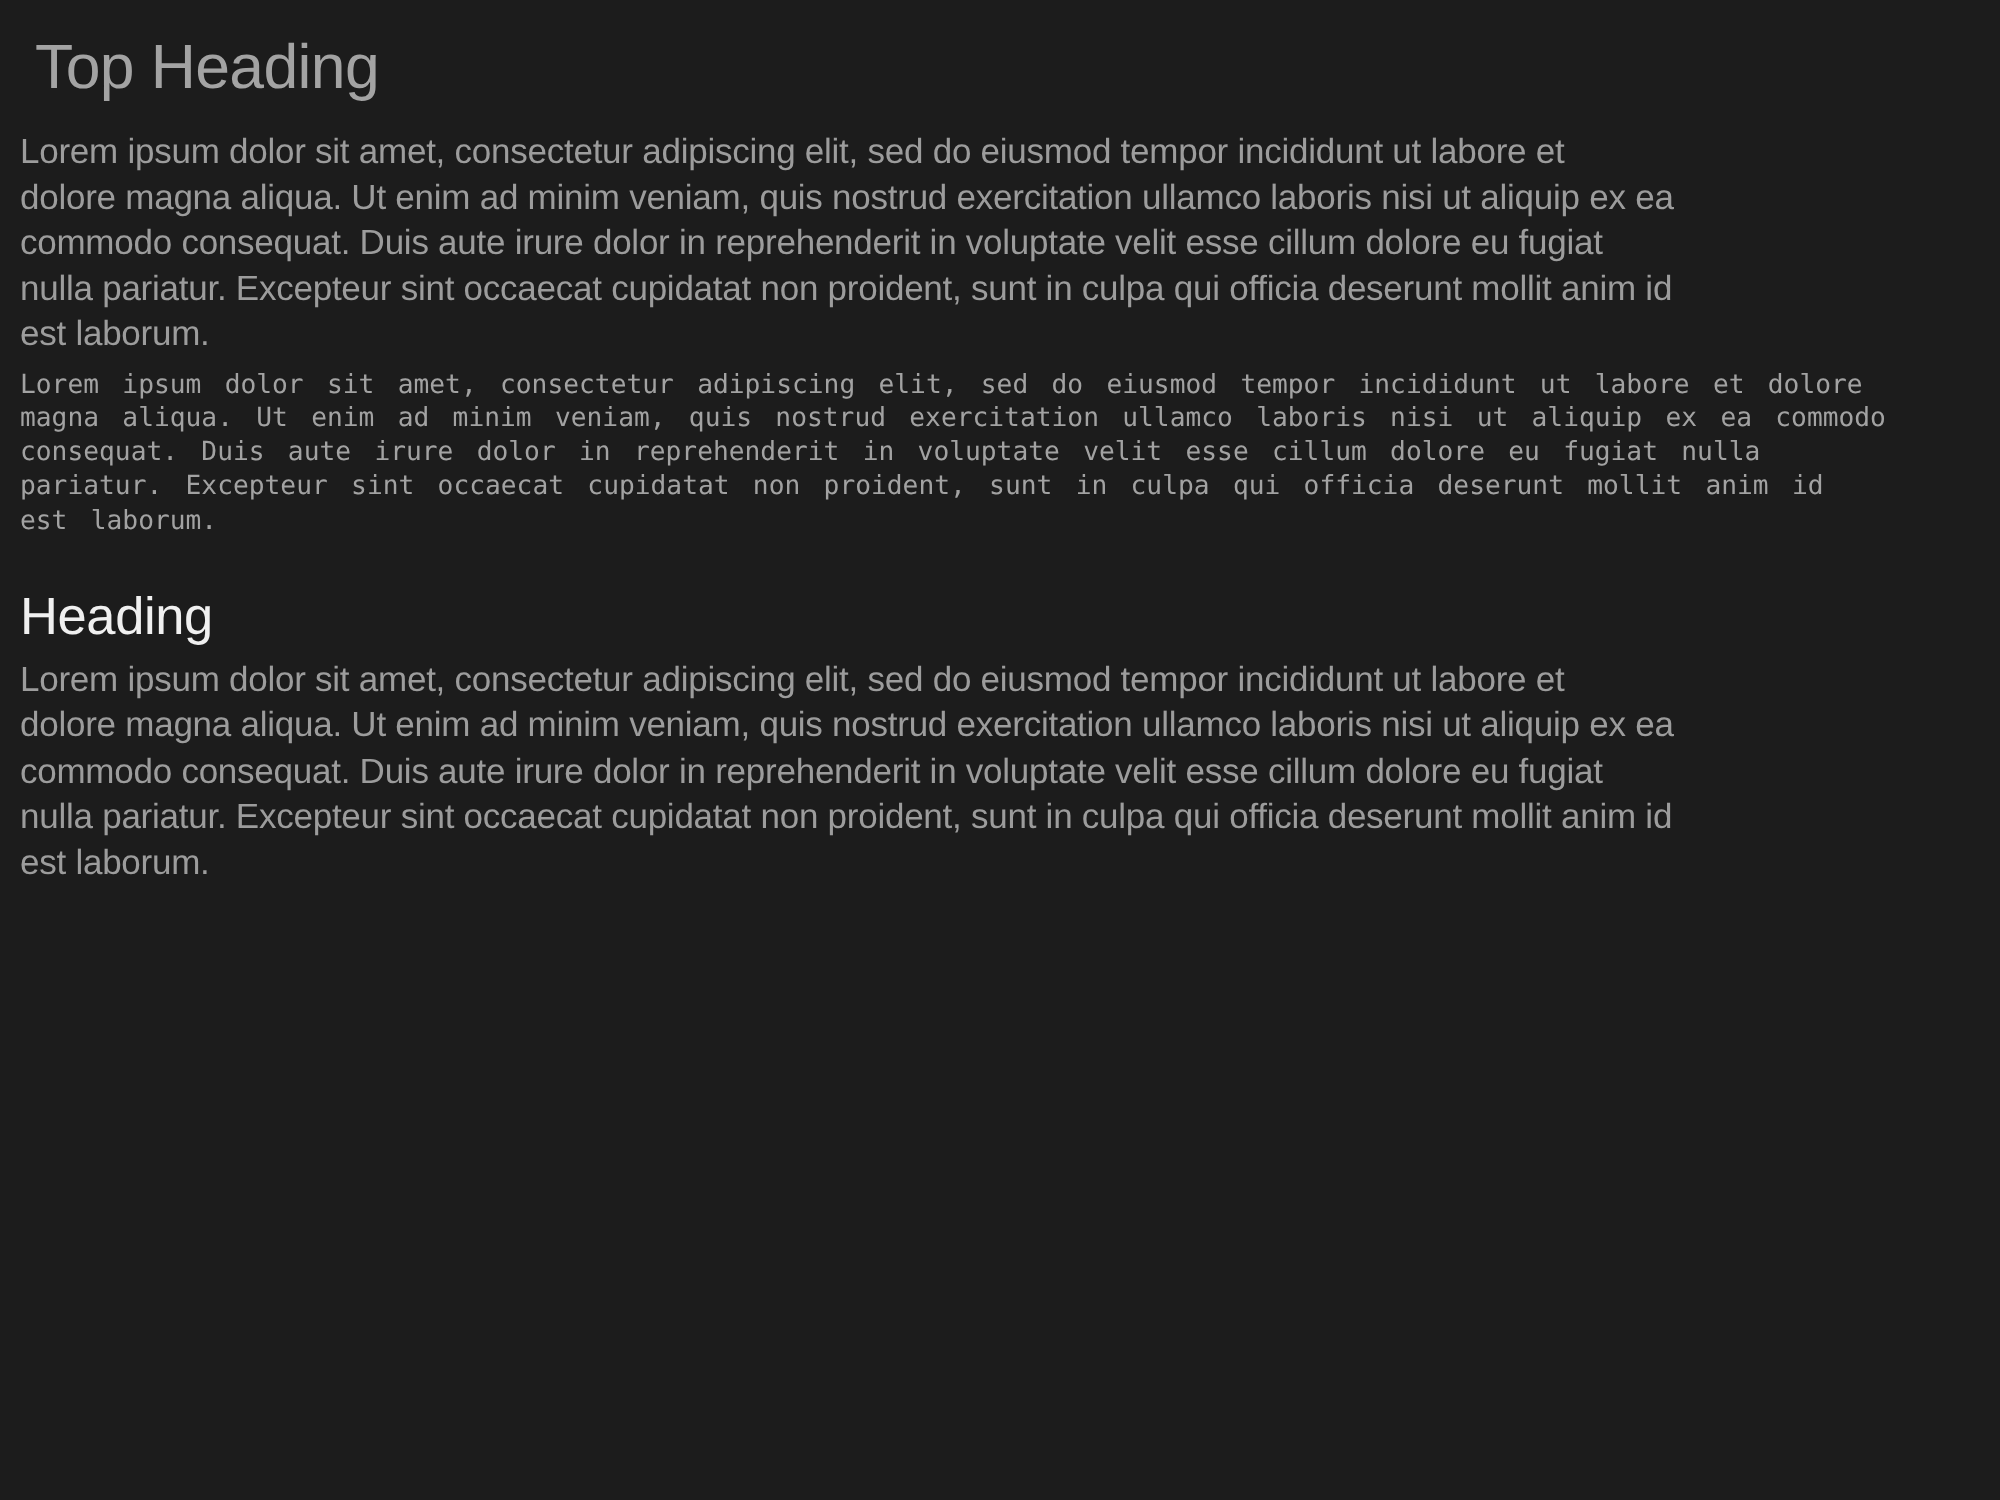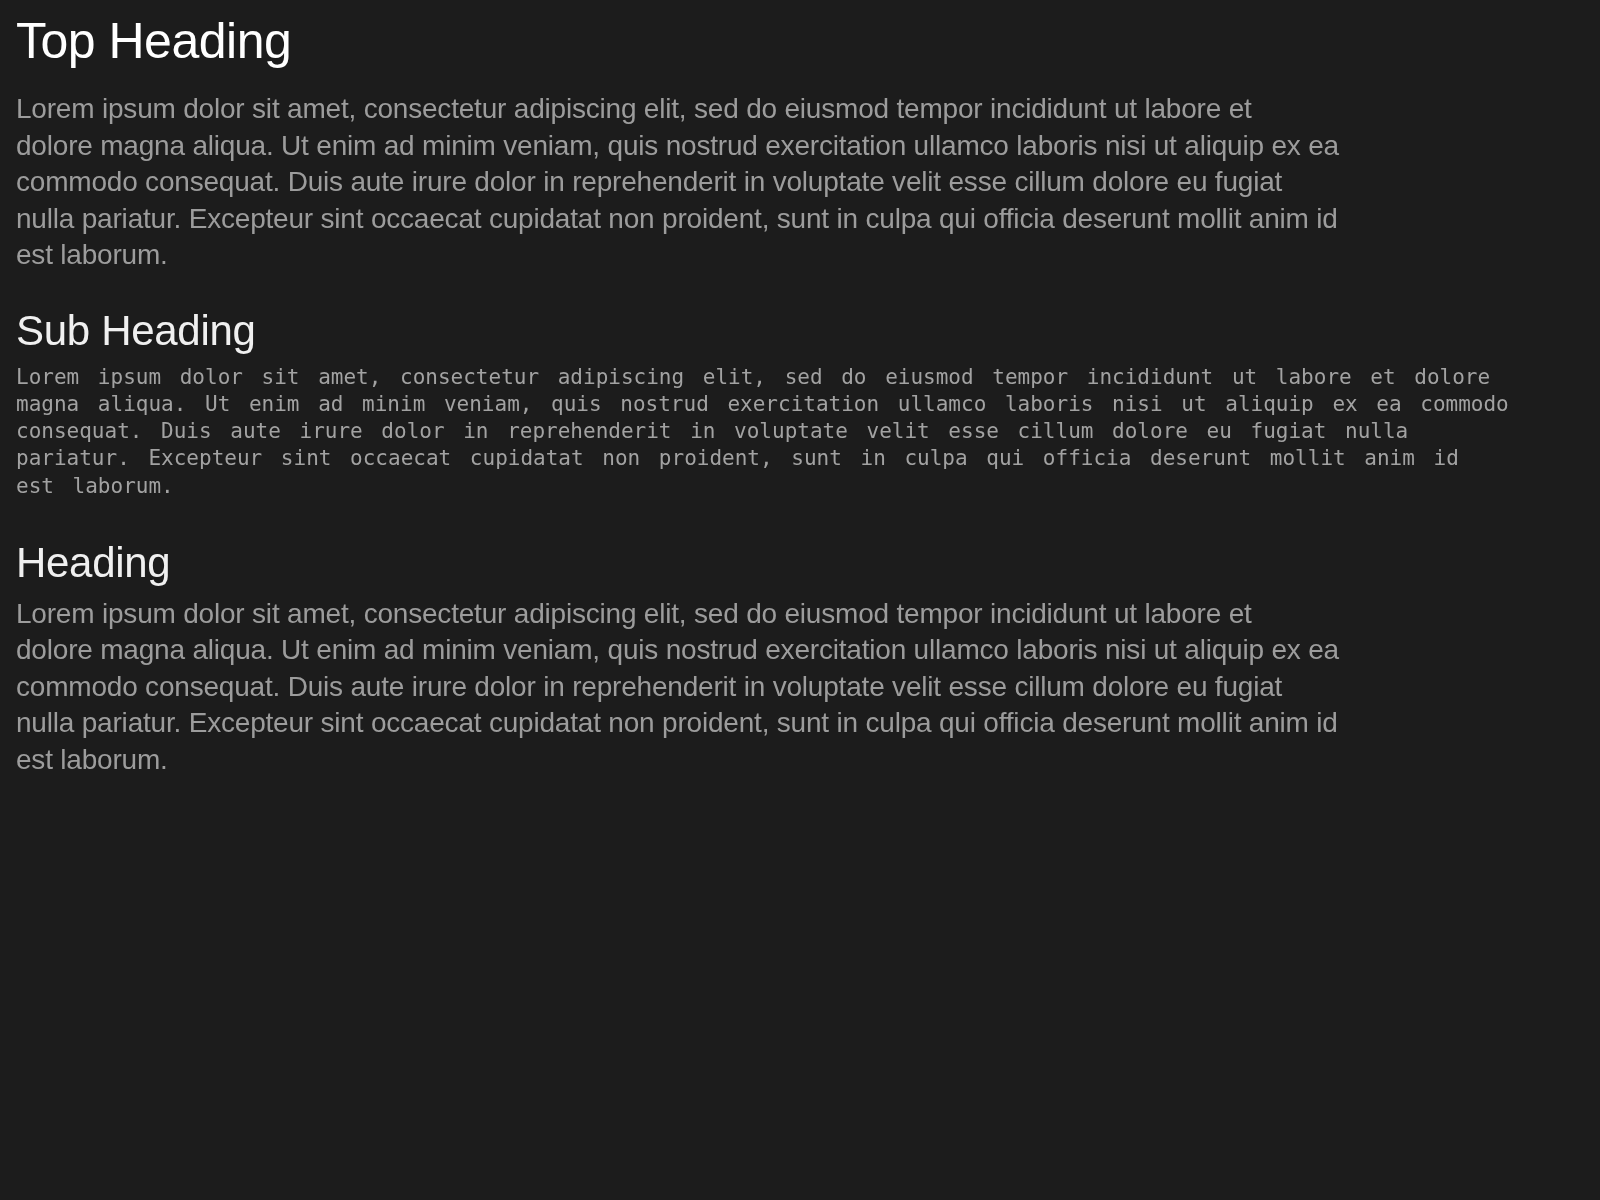--- a/index.html
+++ b/index.html
@@ -11,26 +11,26 @@
     overflow: hidden;
   }
   .page {
     box-sizing: border-box;
     width: 1600px;
     height: 1200px;
     padding: 13px 16px 0 16px;
     font-family: "Liberation Sans", sans-serif;
   }
   h1.top-heading {
-    margin: 0;
+    margin: 12px;
     font-size: 50px;
     line-height: 57px;
     font-weight: 300;
     letter-spacing: -0.5px;
-    color: #ffffff;
+    color: #a3a3a3;
   }
   h2.section-heading {
     font-size: 42px;
     line-height: 50px;
     font-weight: 300;
     letter-spacing: -0.3px;
     color: #f0f0f0;
     margin: 32px 0 0 0;
   }
   h2#context-heading {
@@ -64,21 +64,20 @@
 <main class="page">
 
   <h1 class="top-heading">Top Heading</h1>
 
   <p class="para-sans">Lorem ipsum dolor sit amet, consectetur adipiscing elit, sed do eiusmod tempor incididunt ut labore et
 dolore magna aliqua. Ut enim ad minim veniam, quis nostrud exercitation ullamco laboris nisi ut aliquip ex ea
 commodo consequat. Duis aute irure dolor in reprehenderit in voluptate velit esse cillum dolore eu fugiat
 nulla pariatur. Excepteur sint occaecat cupidatat non proident, sunt in culpa qui officia deserunt mollit anim id
 est laborum.</p>
 
-  <h2 class="section-heading">Sub Heading</h2>
 
   <p class="para-mono">Lorem ipsum dolor sit amet, consectetur adipiscing elit, sed do eiusmod tempor incididunt ut labore et dolore
 magna aliqua. Ut enim ad minim veniam, quis nostrud exercitation ullamco laboris nisi ut aliquip ex ea commodo
 consequat. Duis aute irure dolor in reprehenderit in voluptate velit esse cillum dolore eu fugiat nulla
 pariatur. Excepteur sint occaecat cupidatat non proident, sunt in culpa qui officia deserunt mollit anim id
 est laborum.</p>
 
   <h2 class="section-heading" id="context-heading">Heading</h2>
 
   <p class="para-sans" id="context-para">Lorem ipsum dolor sit amet, consectetur adipiscing elit, sed do eiusmod tempor incididunt ut labore et

